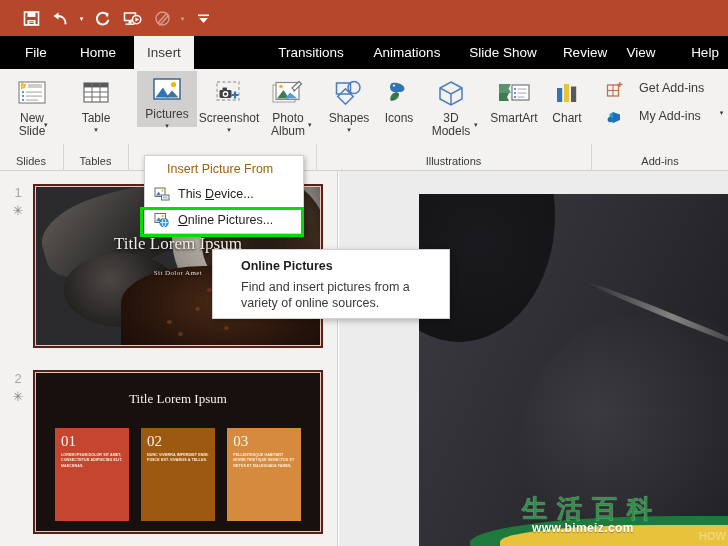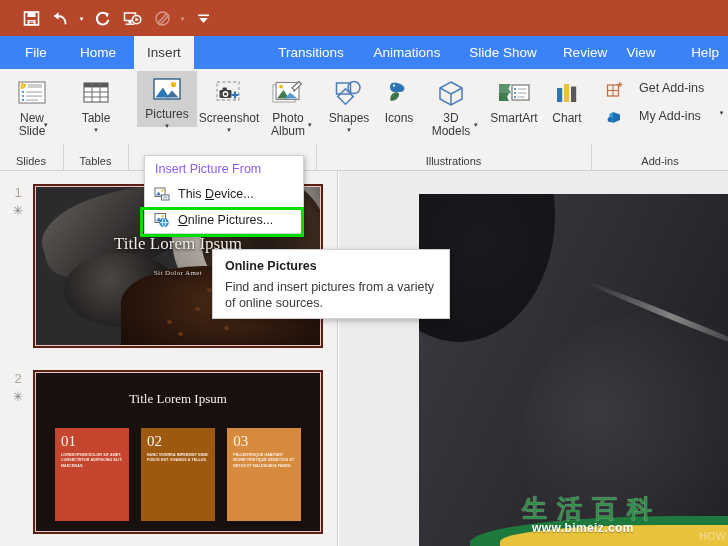--- a/index.html
+++ b/index.html
@@ -27,21 +27,21 @@
   .qat-caret {
     width: 11px; height: 28px;
     display: flex; align-items: center; justify-content: center;
     color: #ffffff; font-size: 7px; line-height: 1;
   }
   .qat-dim { opacity: 0.45; }
 
   
   .tabstrip {
     position: absolute; left: 0; top: 36px; width: 728px; height: 33px;
-    background: #3b82f6;
+    background: #000000;
   }
   .tab {
     position: absolute; top: 0; height: 33px;
     display: flex; align-items: center; justify-content: center;
     color: #ffffff; font-size: 13.5px; white-space: nowrap;
     padding: 0 10px;
   }
   .tab.active {
     background: #f3f2f1; color: #3b3a39;
   }
@@ -224,22 +224,22 @@
   .menu {
     position: absolute; left: 144px; top: 155px;
     width: 160px; height: 79px;
     background: #ffffff;
     border: 1px solid #d1d1d1;
     box-shadow: 1px 2px 5px rgba(0,0,0,.28);
     z-index: 40;
   }
   .menu-header {
     height: 25px; display: flex; align-items: center;
-    padding-left: 10px;
-    font-size: 12.5px; color: #8b5cf6;
+    padding-left: 22px;
+    font-size: 12.5px; color: #a16207;
   }
   .menu-item {
     height: 26px; display: flex; align-items: center;
     padding-left: 8px; gap: 8px;
     font-size: 12.5px; color: #201f1e;
   }
   .menu-item .mico { width: 17px; height: 17px; display: flex; align-items: center; justify-content: center; }
   .menu-item u { text-decoration: underline; }
   .hl-box {
     position: absolute; left: 140px; top: 207px;
@@ -249,21 +249,21 @@
     pointer-events: none;
   }
 
   
   .tooltip {
     position: absolute; left: 212px; top: 249px;
     width: 238px; height: 70px;
     background: #ffffff;
     border: 1px solid #d1d1d1;
     box-shadow: 1px 2px 6px rgba(0,0,0,.25);
-    padding: 9px 12px;
+    padding: 9px 28px;
     z-index: 60;
   }
   .tooltip .tt-title {
     font-size: 12.5px; color: #201f1e; font-weight: bold;
     margin-bottom: 6px;
   }
   .tooltip .tt-body {
     font-size: 12.5px; color: #3b3a39; line-height: 16px;
   }
 

